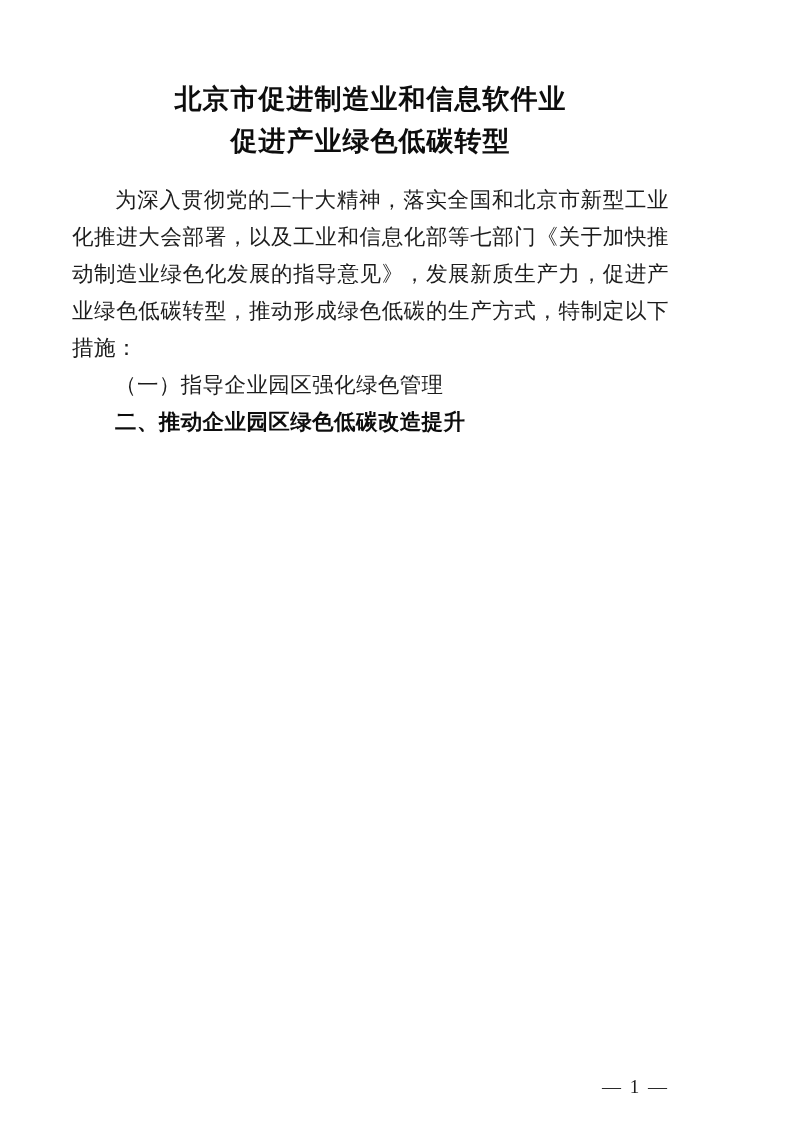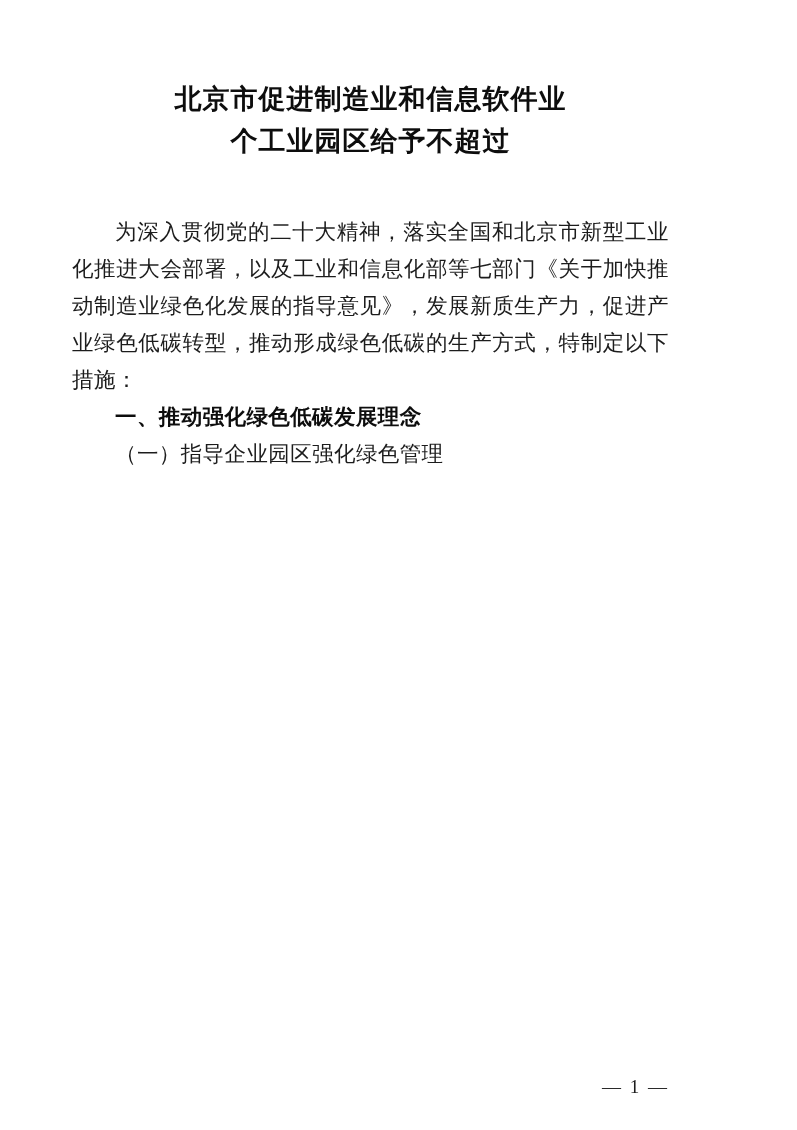--- a/index.html
+++ b/index.html
@@ -29,21 +29,21 @@
     letter-spacing: 1px;
     color: #0d0d0d;
     margin: 18px 0 0 0;
     font-family: "Liberation Serif", "DejaVu Serif", serif;
   }
   .doc-title .title-line {
     display: block;
     white-space: nowrap;
   }
   .body-block {
-    margin-top: 52px;
+    margin-top: 20px;
   }
   p {
     margin: 0;
     font-size: 21.5px;
     line-height: 37px;
     text-align: justify;
     text-justify: inter-ideograph;
     color: #1c1c1c;
     letter-spacing: 0.4px;
   }
@@ -67,24 +67,24 @@
     letter-spacing: 2px;
   }
 </style>
 </head>
 <body>
 
 <div class="page">
 
   <div class="doc-title">
     <span class="title-line">北京市促进制造业和信息软件业</span>
-    <span class="title-line">个工业园区给予不超过</span>
+    <span class="title-line">促进产业绿色低碳转型</span>
   </div>
 
   <div class="body-block">
     <p class="indent">为深入贯彻党的二十大精神，落实全国和北京市新型工业化推进大会部署，以及工业和信息化部等七部门《关于加快推动制造业绿色化发展的指导意见》，发展新质生产力，促进产业绿色低碳转型，推动形成绿色低碳的生产方式，特制定以下措施：</p>
-    <p class="heading">一、推动强化绿色低碳发展理念</p>
     <p class="subheading">（一）指导企业园区强化绿色管理</p>
+    <p class="heading">二、推动企业园区绿色低碳改造提升</p>
   </div>
 
   <div class="page-number">— 1 —</div>
 
 </div>
 
 </body></html>

